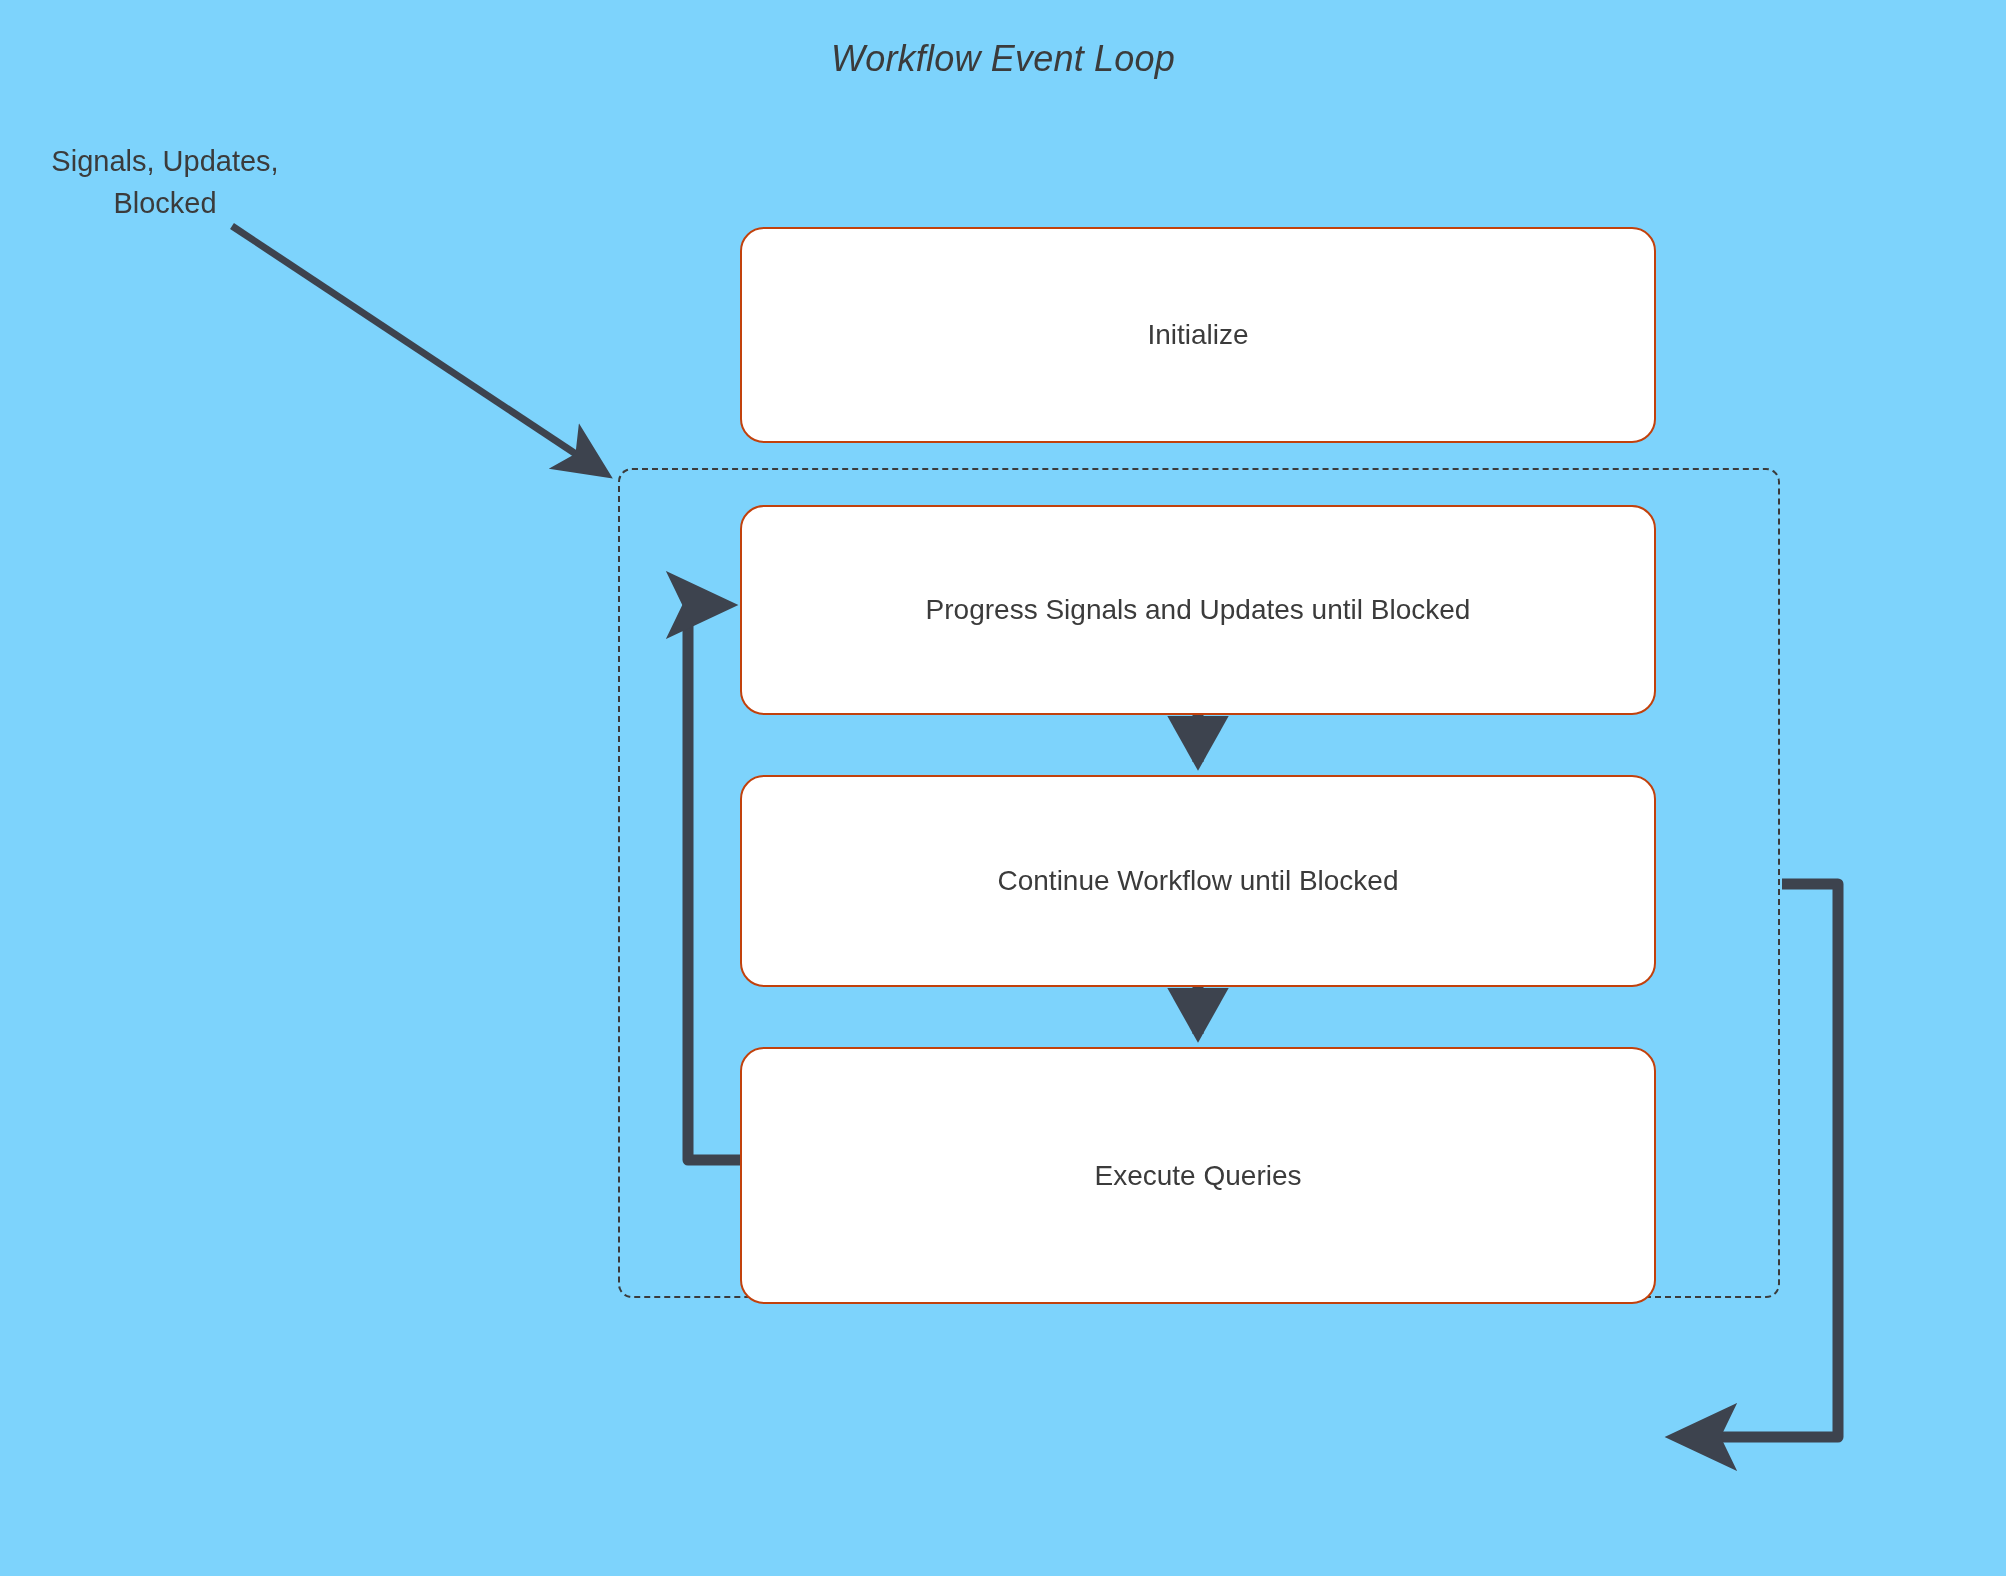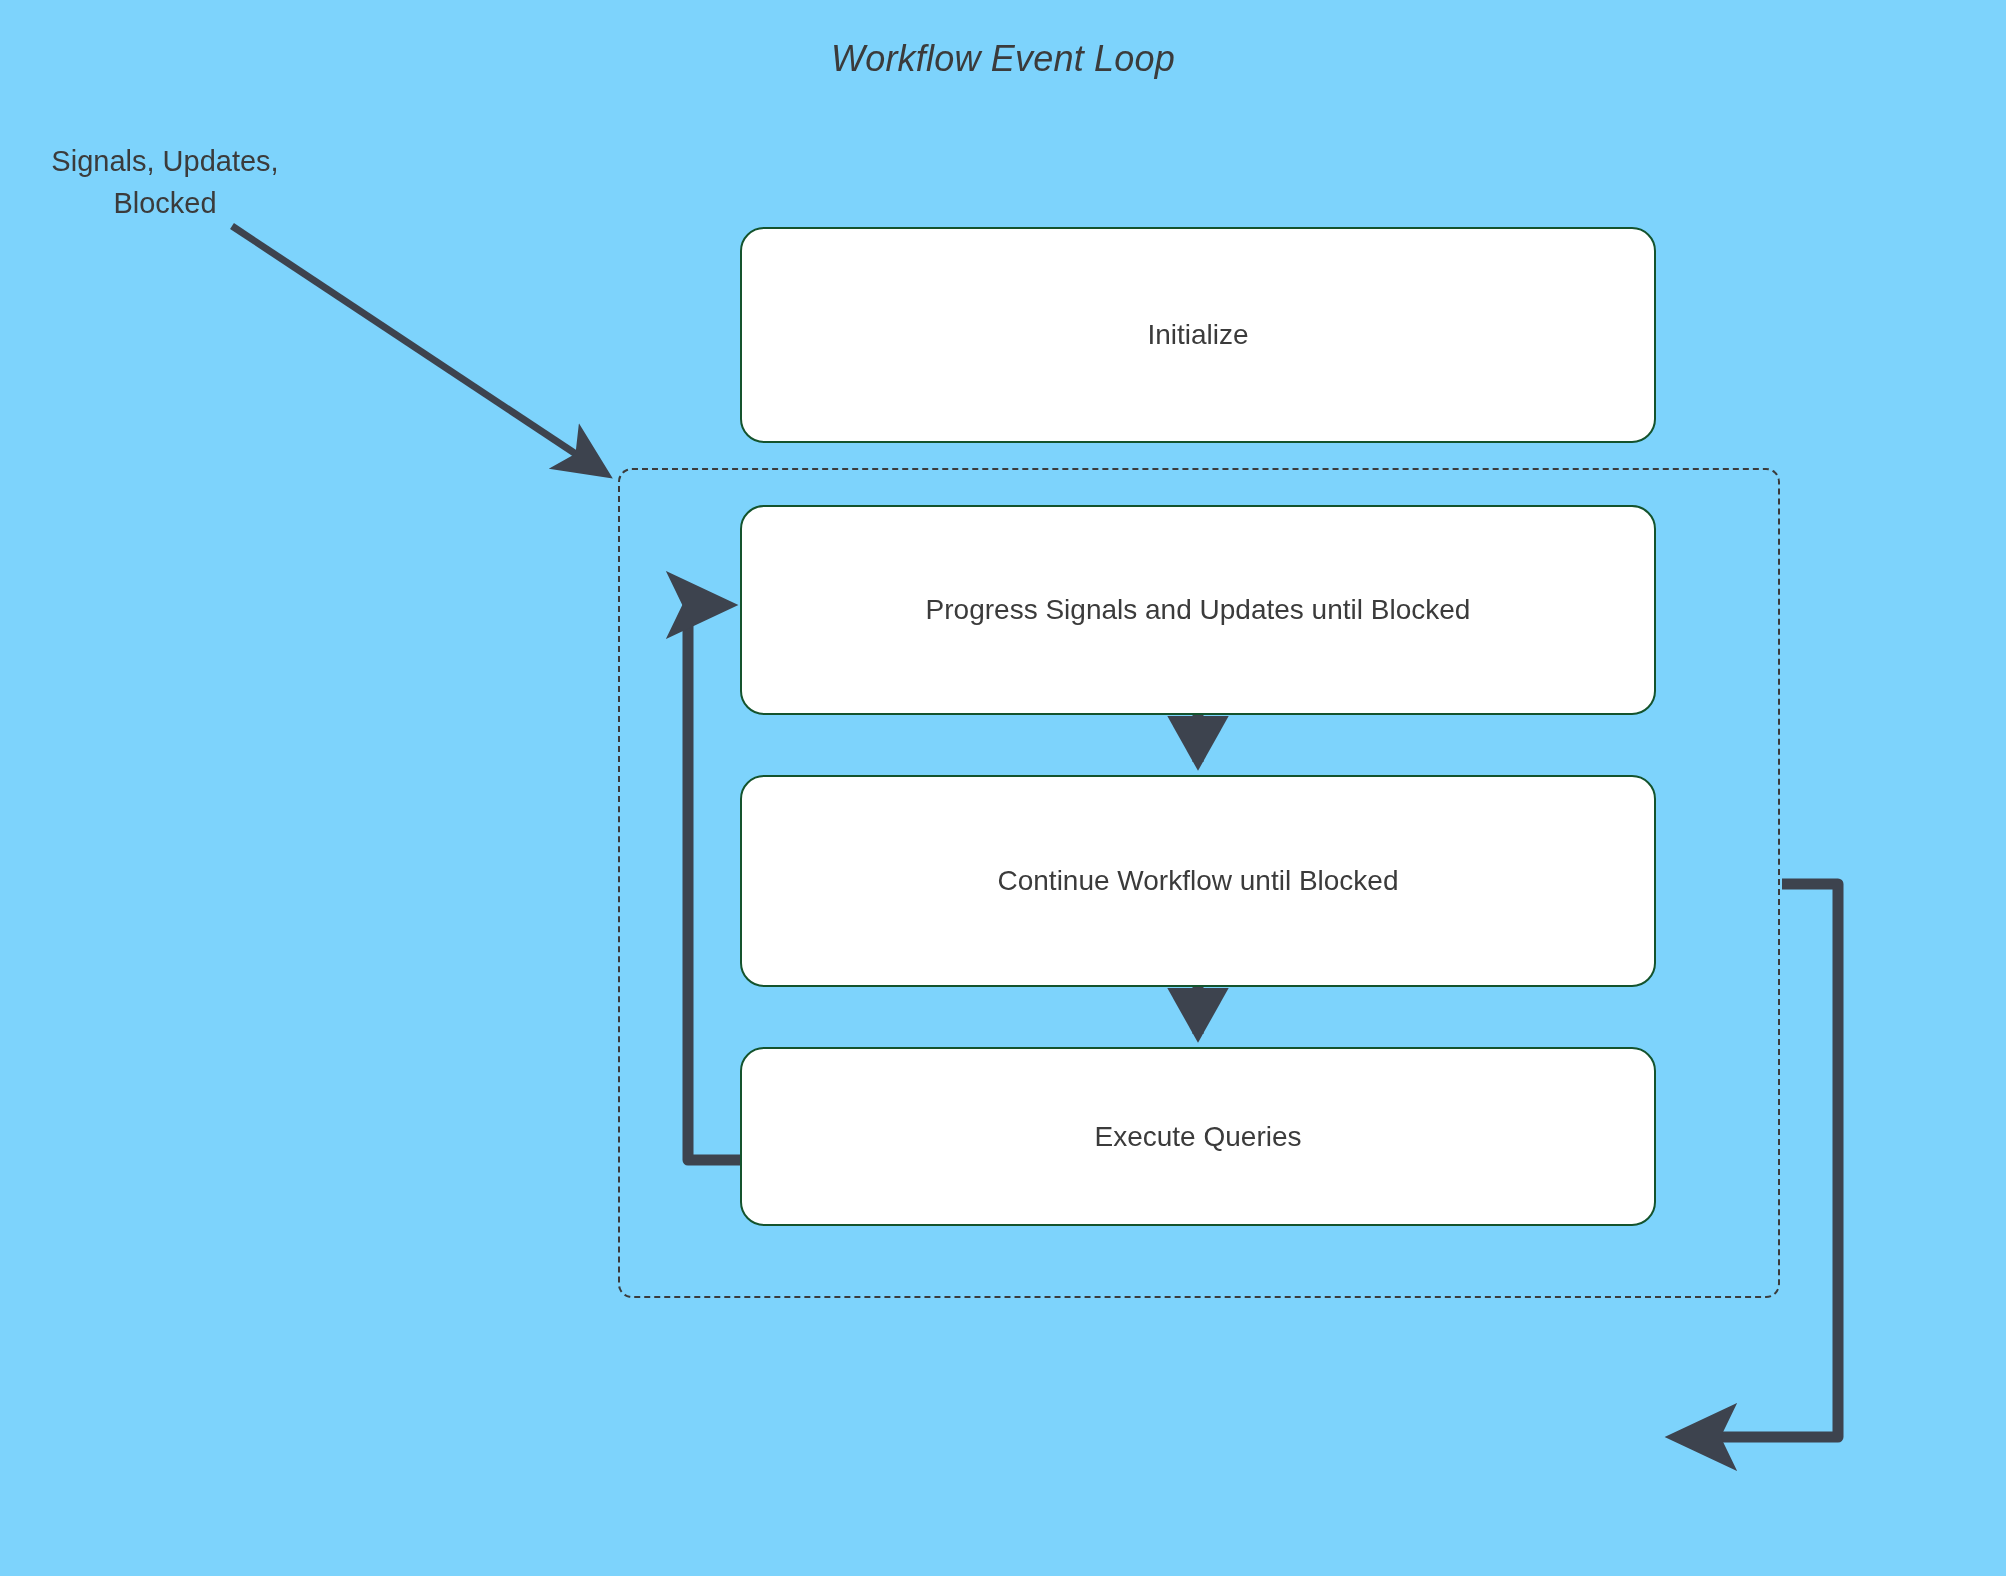--- a/index.html
+++ b/index.html
@@ -58,36 +58,36 @@
     border: 2.5px dashed #3b3b3b;
     border-radius: 14px;
     box-sizing: border-box;
     background: transparent;
   }
 
   
   .node-box {
     position: absolute;
     box-sizing: border-box;
-    border: 2px solid #14532d;
+    border: 2px solid #c2410c;
     border-radius: 24px;
     background: #ffffff;
     display: flex;
     align-items: center;
     justify-content: center;
     color: #3b3b3b;
     font-size: 28px;
     text-align: center;
     padding: 0 24px;
   }
 
   #node-initialize     { left: 740px; top: 227px;  width: 916px; height: 216px; }
   #node-progress-signals { left: 740px; top: 505px;  width: 916px; height: 210px; }
   #node-progress-workflow{ left: 740px; top: 775px;  width: 916px; height: 212px; }
-  #node-execute-queries  { left: 740px; top: 1047px; width: 916px; height: 179px; }
+  #node-execute-queries  { left: 740px; top: 1047px; width: 916px; height: 257px; }
   #node-complete         { left: 740px; top: 1328px; width: 916px; height: 217px; }
 
   
   #connectors {
     position: absolute;
     left: 0;
     top: 0;
     width: 2006px;
     height: 1576px;
     pointer-events: none;

